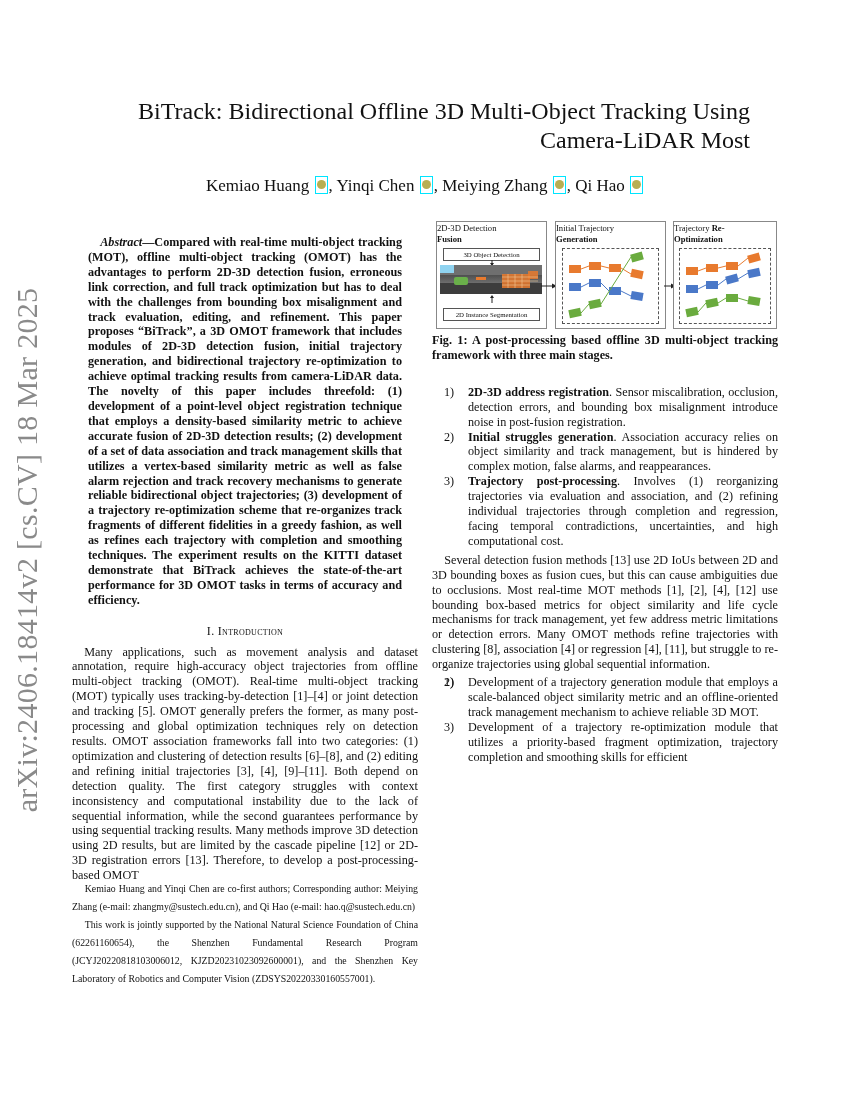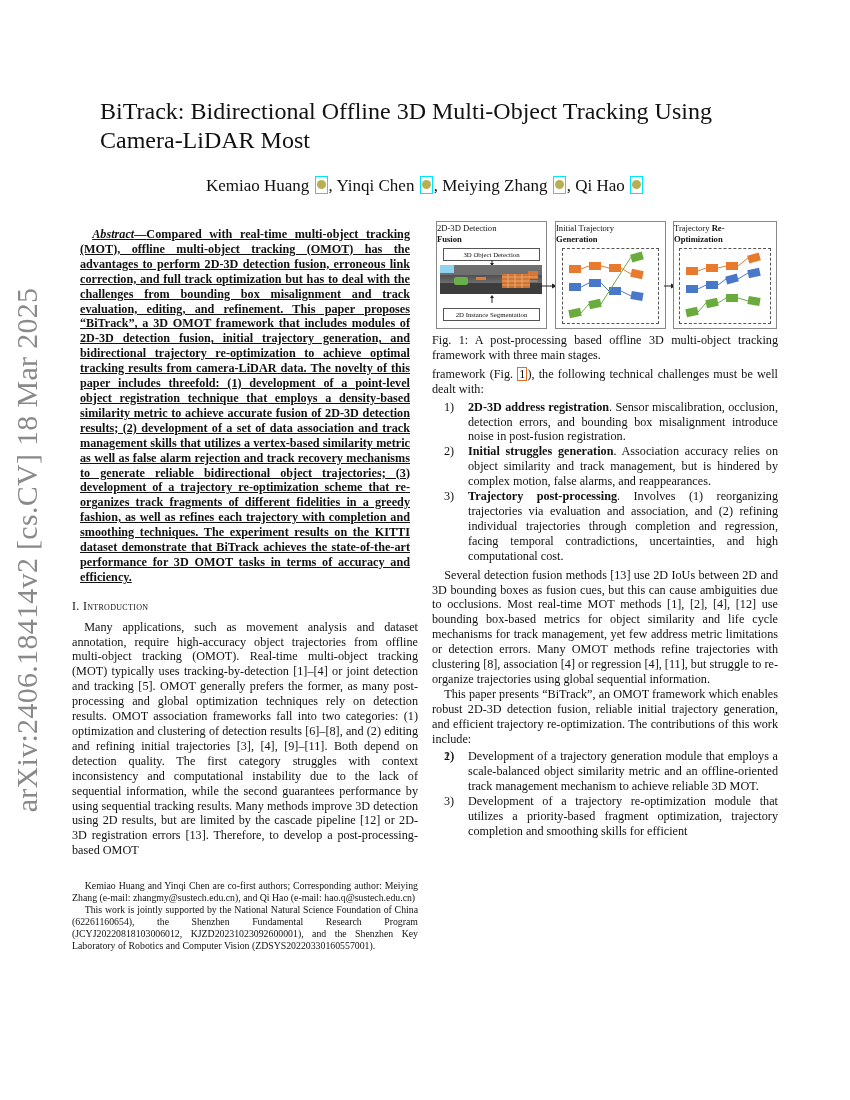--- a/index.html
+++ b/index.html
@@ -4,47 +4,47 @@
 <style>
   html, body { margin: 0; padding: 0; background: #ffffff; }
   body { width: 850px; height: 1100px; position: relative; overflow: hidden;
          font-family: "Liberation Serif", "DejaVu Serif", serif; color: #111; }
 
   .arxiv-stamp { position: absolute; left: 2px; top: 290px; width: 50px; height: 520px; }
   .arxiv-stamp span { position: absolute; left: 50%; top: 50%; white-space: nowrap;
       transform: translate(-50%, -50%) rotate(-90deg); font-size: 30px; color: #8a8a8a;
       font-family: "Liberation Serif", serif; letter-spacing: 0.3px; }
 
-  .title { position: absolute; left: 100px; top: 97px; width: 650px; text-align: left;
+  .title { position: absolute; left: 100px; top: 97px; width: 650px; text-align: right;
            font-size: 24px; line-height: 29px; color: #111; }
   .authors { position: absolute; left: 100px; top: 176px; width: 650px; text-align: center;
              font-size: 17px; line-height: 18px; }
   .orcid { display: inline-block; width: 11px; height: 16px; border: 1px solid #00e5ff;
            vertical-align: -3px; position: relative; margin: 0 1px; }
   .orcid::after { content: ""; position: absolute; left: 1px; top: 3px; width: 9px; height: 9px;
            border-radius: 50%; background: #b8ae52; }
 
   .col { position: absolute; font-size: 12.2px; line-height: 14.9px; text-align: justify; }
   .col-left { left: 72px; top: 219px; width: 346px; }
   .col-right { left: 432px; top: 333px; width: 346px; }
 
-  .abstract { font-weight: bold; text-indent: 1em; margin: 8px; text-decoration: underline; }
+  .abstract { font-weight: bold; text-indent: 1em; margin: 16px; }
   .abstract .lead { font-style: italic; font-weight: bold; }
 
-  .section-heading { text-align: left; margin: 14px 0 6px 0; font-size: 12px; letter-spacing: 0.3px; }
+  .section-heading { text-align: center; margin: 14px 0 6px 0; font-size: 12px; letter-spacing: 0.3px; }
   .section-heading .sc { font-variant: small-caps; }
 
   p { margin: 0; }
   .indent { text-indent: 1em; }
 
   .footnotes { position: absolute; left: 72px; top: 880px; width: 346px; font-size: 9.8px;
-               line-height: 12px; text-align: justify; }
+               line-height: 18px; text-align: justify; }
   .footnotes p { text-indent: 1.3em; }
 
-  .fig-caption { margin-bottom: 4px; }
+  .fig-caption { margin-bottom: 22px; font-weight: bold; }
   .figref { display: inline-block; border: 1px solid #e07020; padding: 0 1px; line-height: 12px; }
 
   ol.enum { list-style: none; margin: 3px 0 4px 0; padding: 0; }
   ol.enum li { position: relative; padding-left: 36px; margin: 0; }
   ol.enum li .num { position: absolute; left: 12px; top: 0; }
 
   
   .figure { position: absolute; left: 436px; top: 221px; width: 340px; height: 108px; }
   .panel { position: absolute; top: 0; height: 106px; border: 1px solid #888; background: #fff; }
   .panel-title { position: absolute; left: 0; right: 0; top: 1px; text-align: left;
@@ -208,29 +208,27 @@
           <rect x="46" y="45" width="12" height="8" fill="#6aab3e" transform="rotate(0 52 49)"></rect>
           <rect x="68" y="48" width="12" height="8" fill="#6aab3e" transform="rotate(10 74 52)"></rect>
         </svg>
     </div>
   </div>
 </div>
 
 <div class="col col-right">
   <p class="fig-caption">Fig. 1: A post-processing based offline 3D multi-object tracking framework with three main stages.</p>
 
-  <p><span>framework (Fig. </span><span class="figref">1</span><span>), the following technical challenges must be well dealt with:</span></p>
 
   <ol class="enum">
     <li><span class="num">1)</span><b>2D-3D address registration</b><span>. Sensor miscalibration, occlusion, detection errors, and bounding box misalignment introduce noise in post-fusion registration.</span></li>
     <li><span class="num">2)</span><b>Initial struggles generation</b><span>. Association accuracy relies on object similarity and track management, but is hindered by complex motion, false alarms, and reappearances.</span></li>
     <li><span class="num">3)</span><b>Trajectory post-processing</b><span>. Involves (1) reorganizing trajectories via evaluation and association, and (2) refining individual trajectories through completion and regression, facing temporal contradictions, uncertainties, and high computational cost.</span></li>
   </ol>
 
   <p class="indent">Several detection fusion methods [13] use 2D IoUs between 2D and 3D bounding boxes as fusion cues, but this can cause ambiguities due to occlusions. Most real-time MOT methods [1], [2], [4], [12] use bounding box-based metrics for object similarity and life cycle mechanisms for track management, yet few address metric limitations or detection errors. Many OMOT methods refine trajectories with clustering [8], association [4] or regression [4], [11], but struggle to re-organize trajectories using global sequential information.</p>
-  <p class="indent">This paper presents “BiTrack”, an OMOT framework which enables robust 2D-3D detection fusion, reliable initial trajectory generation, and efficient trajectory re-optimization. The contributions of this work include:</p>
 
   <ol class="enum">
     <li><span class="num">1)</span></li>
     <li><span class="num">2)</span><span>Development of a trajectory generation module that employs a scale-balanced object similarity metric and an offline-oriented track management mechanism to achieve reliable 3D MOT.</span></li>
     <li><span class="num">3)</span><span>Development of a trajectory re-optimization module that utilizes a priority-based fragment optimization, trajectory completion and smoothing skills for efficient</span></li>
   </ol>
 </div>
 
 </body></html>

